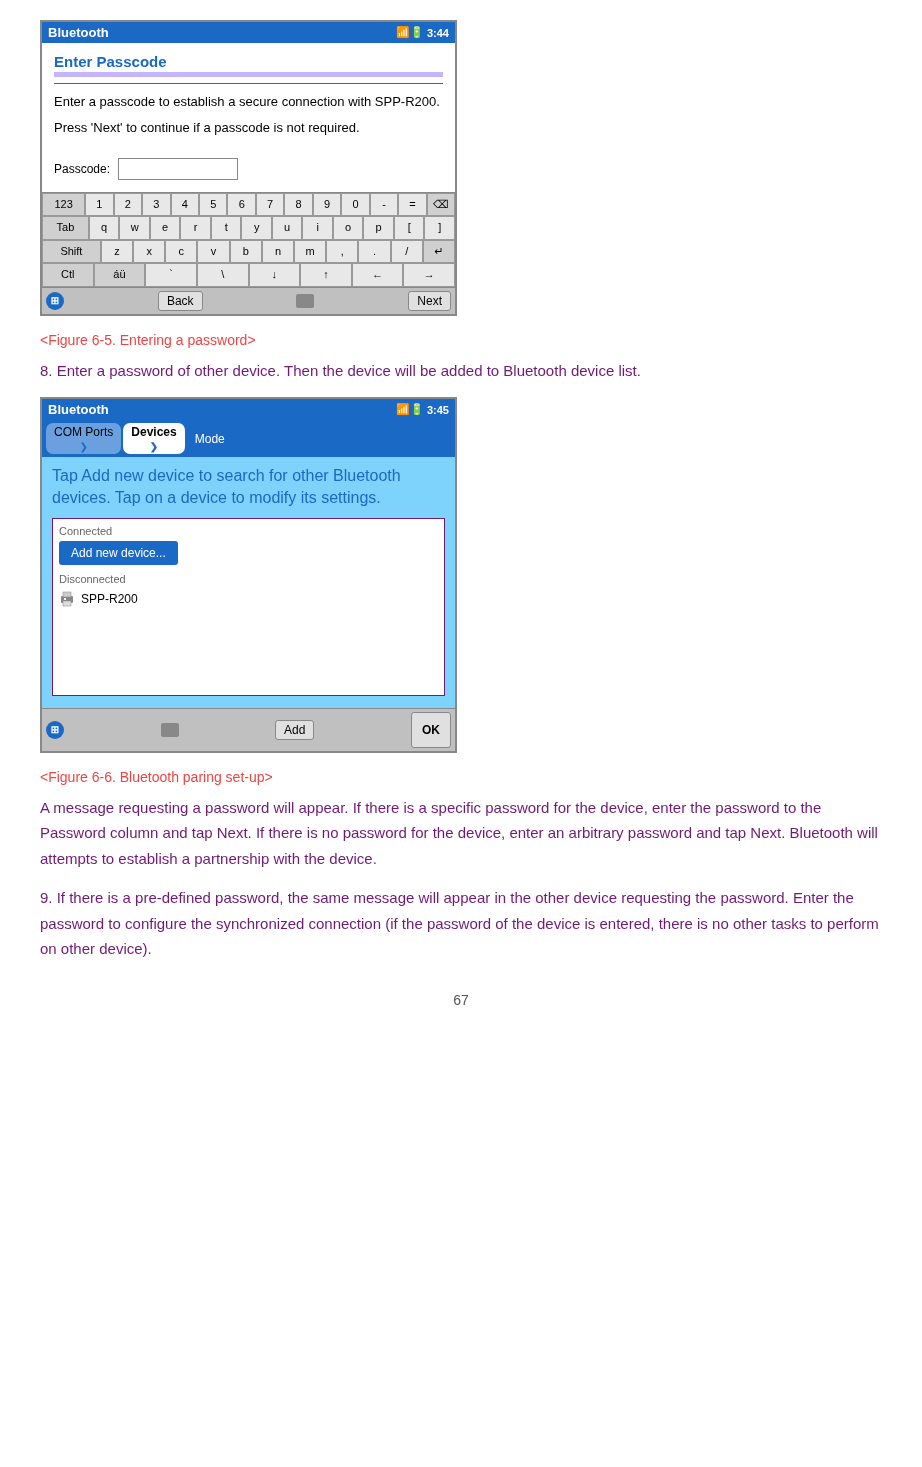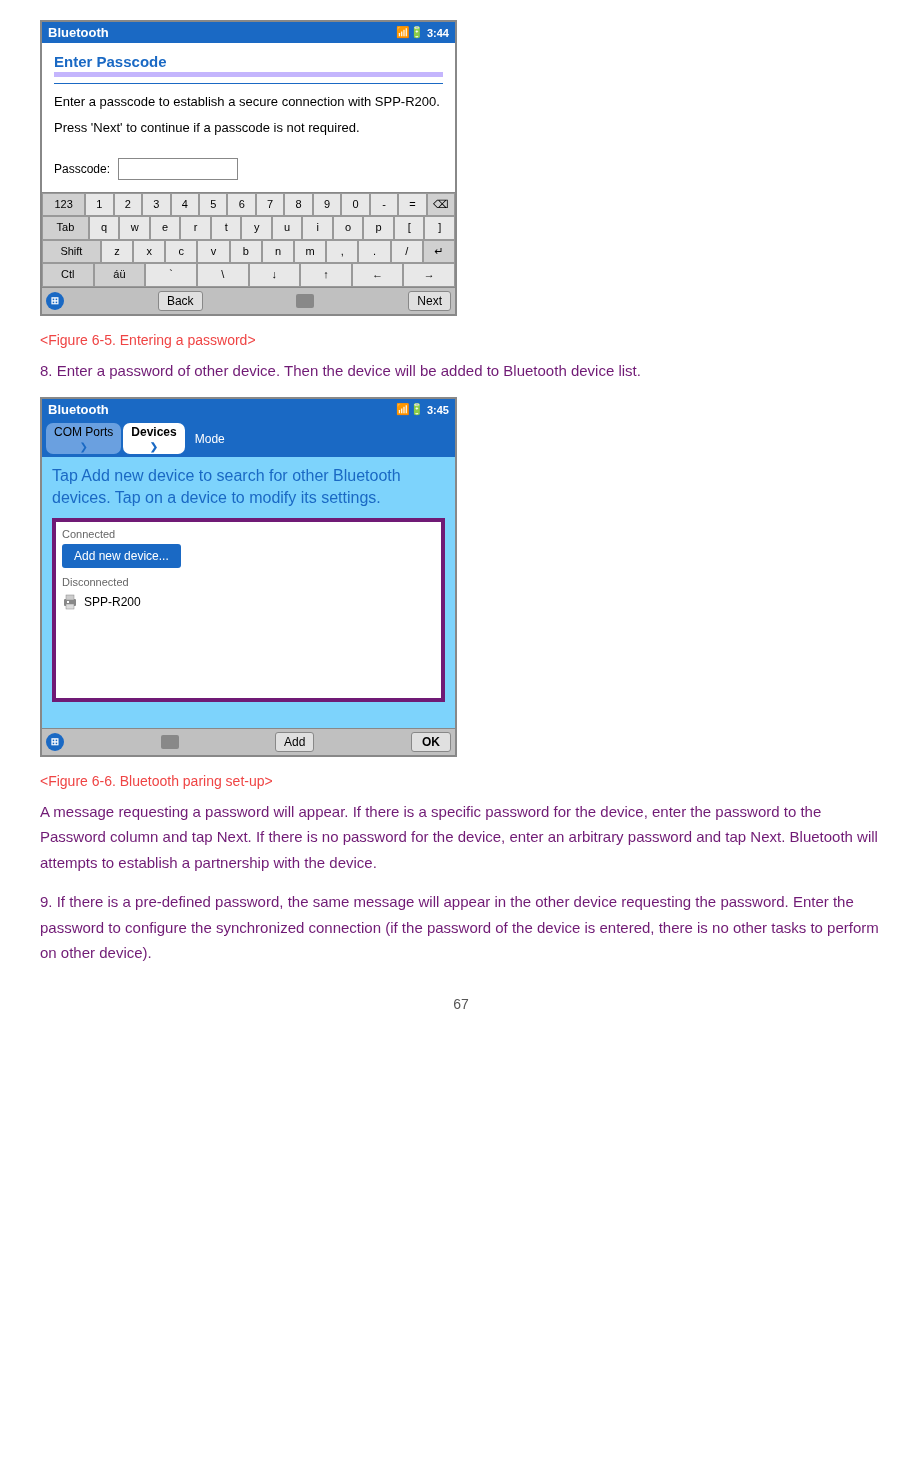--- a/index.html
+++ b/index.html
@@ -184,24 +184,24 @@
       color: #000;
     }
     .device-hint {
       margin-bottom: 8px;
       line-height: 1.4;
       font-size: 16px;
       color: #1a69c4;
     }
 
     .device-list-box {
-      border: 4px solid #701a75;
+      border: 1px solid #701a75;
       background: #fff;
       padding: 6px;
-      margin-bottom: 18px;
+      margin-bottom: 4px;
     }
     .connected-label {
       font-size: 11px;
       color: #666;
       margin-bottom: 4px;
     }
     .add-device-btn {
       background: #1a69c4;
       color: white;
       font-size: 12px;
@@ -241,21 +241,21 @@
       border: 1px solid #888;
       border-radius: 3px;
       font-size: 12px;
       padding: 2px 8px;
     }
     .ok-btn {
       background: #e0e0e0;
       border: 1px solid #888;
       border-radius: 3px;
       font-size: 12px;
-      padding: 2px 10px;
+      padding: 10px 10px;
       font-weight: bold;
     }
 
     .page-number {
       text-align: center;
       font-size: 14px;
       color: #555;
       margin-top: 30px;
     }
 

